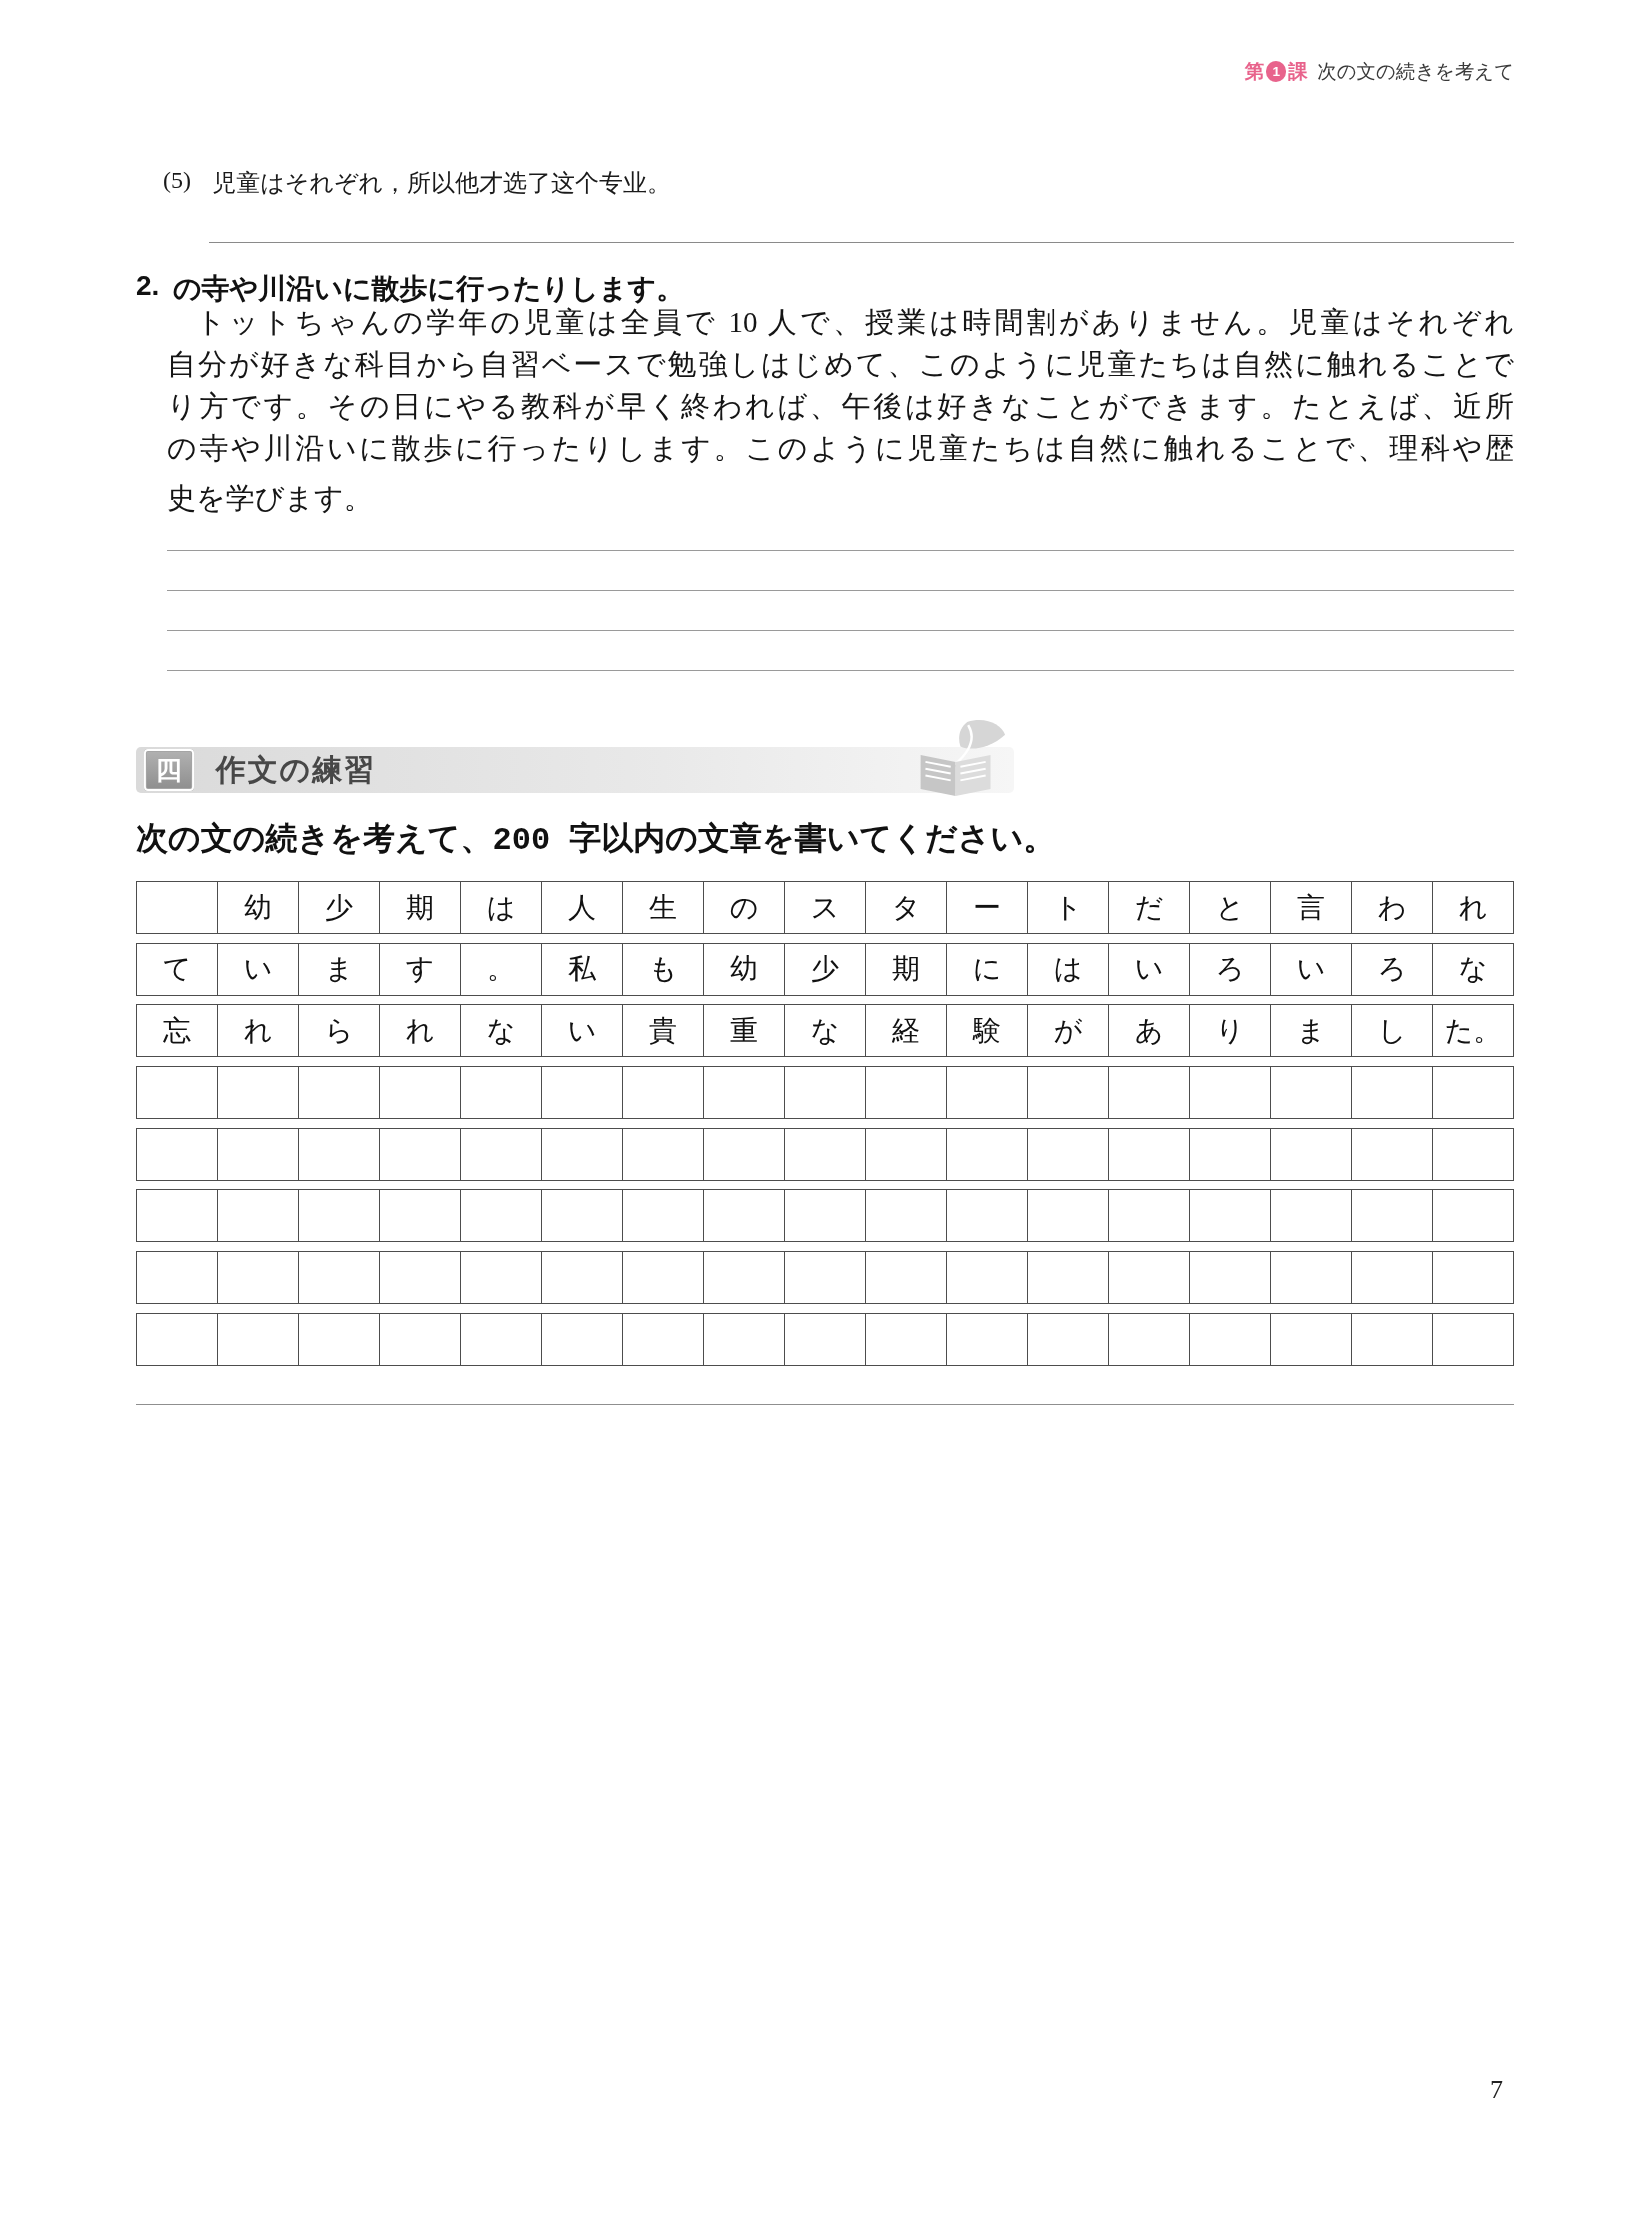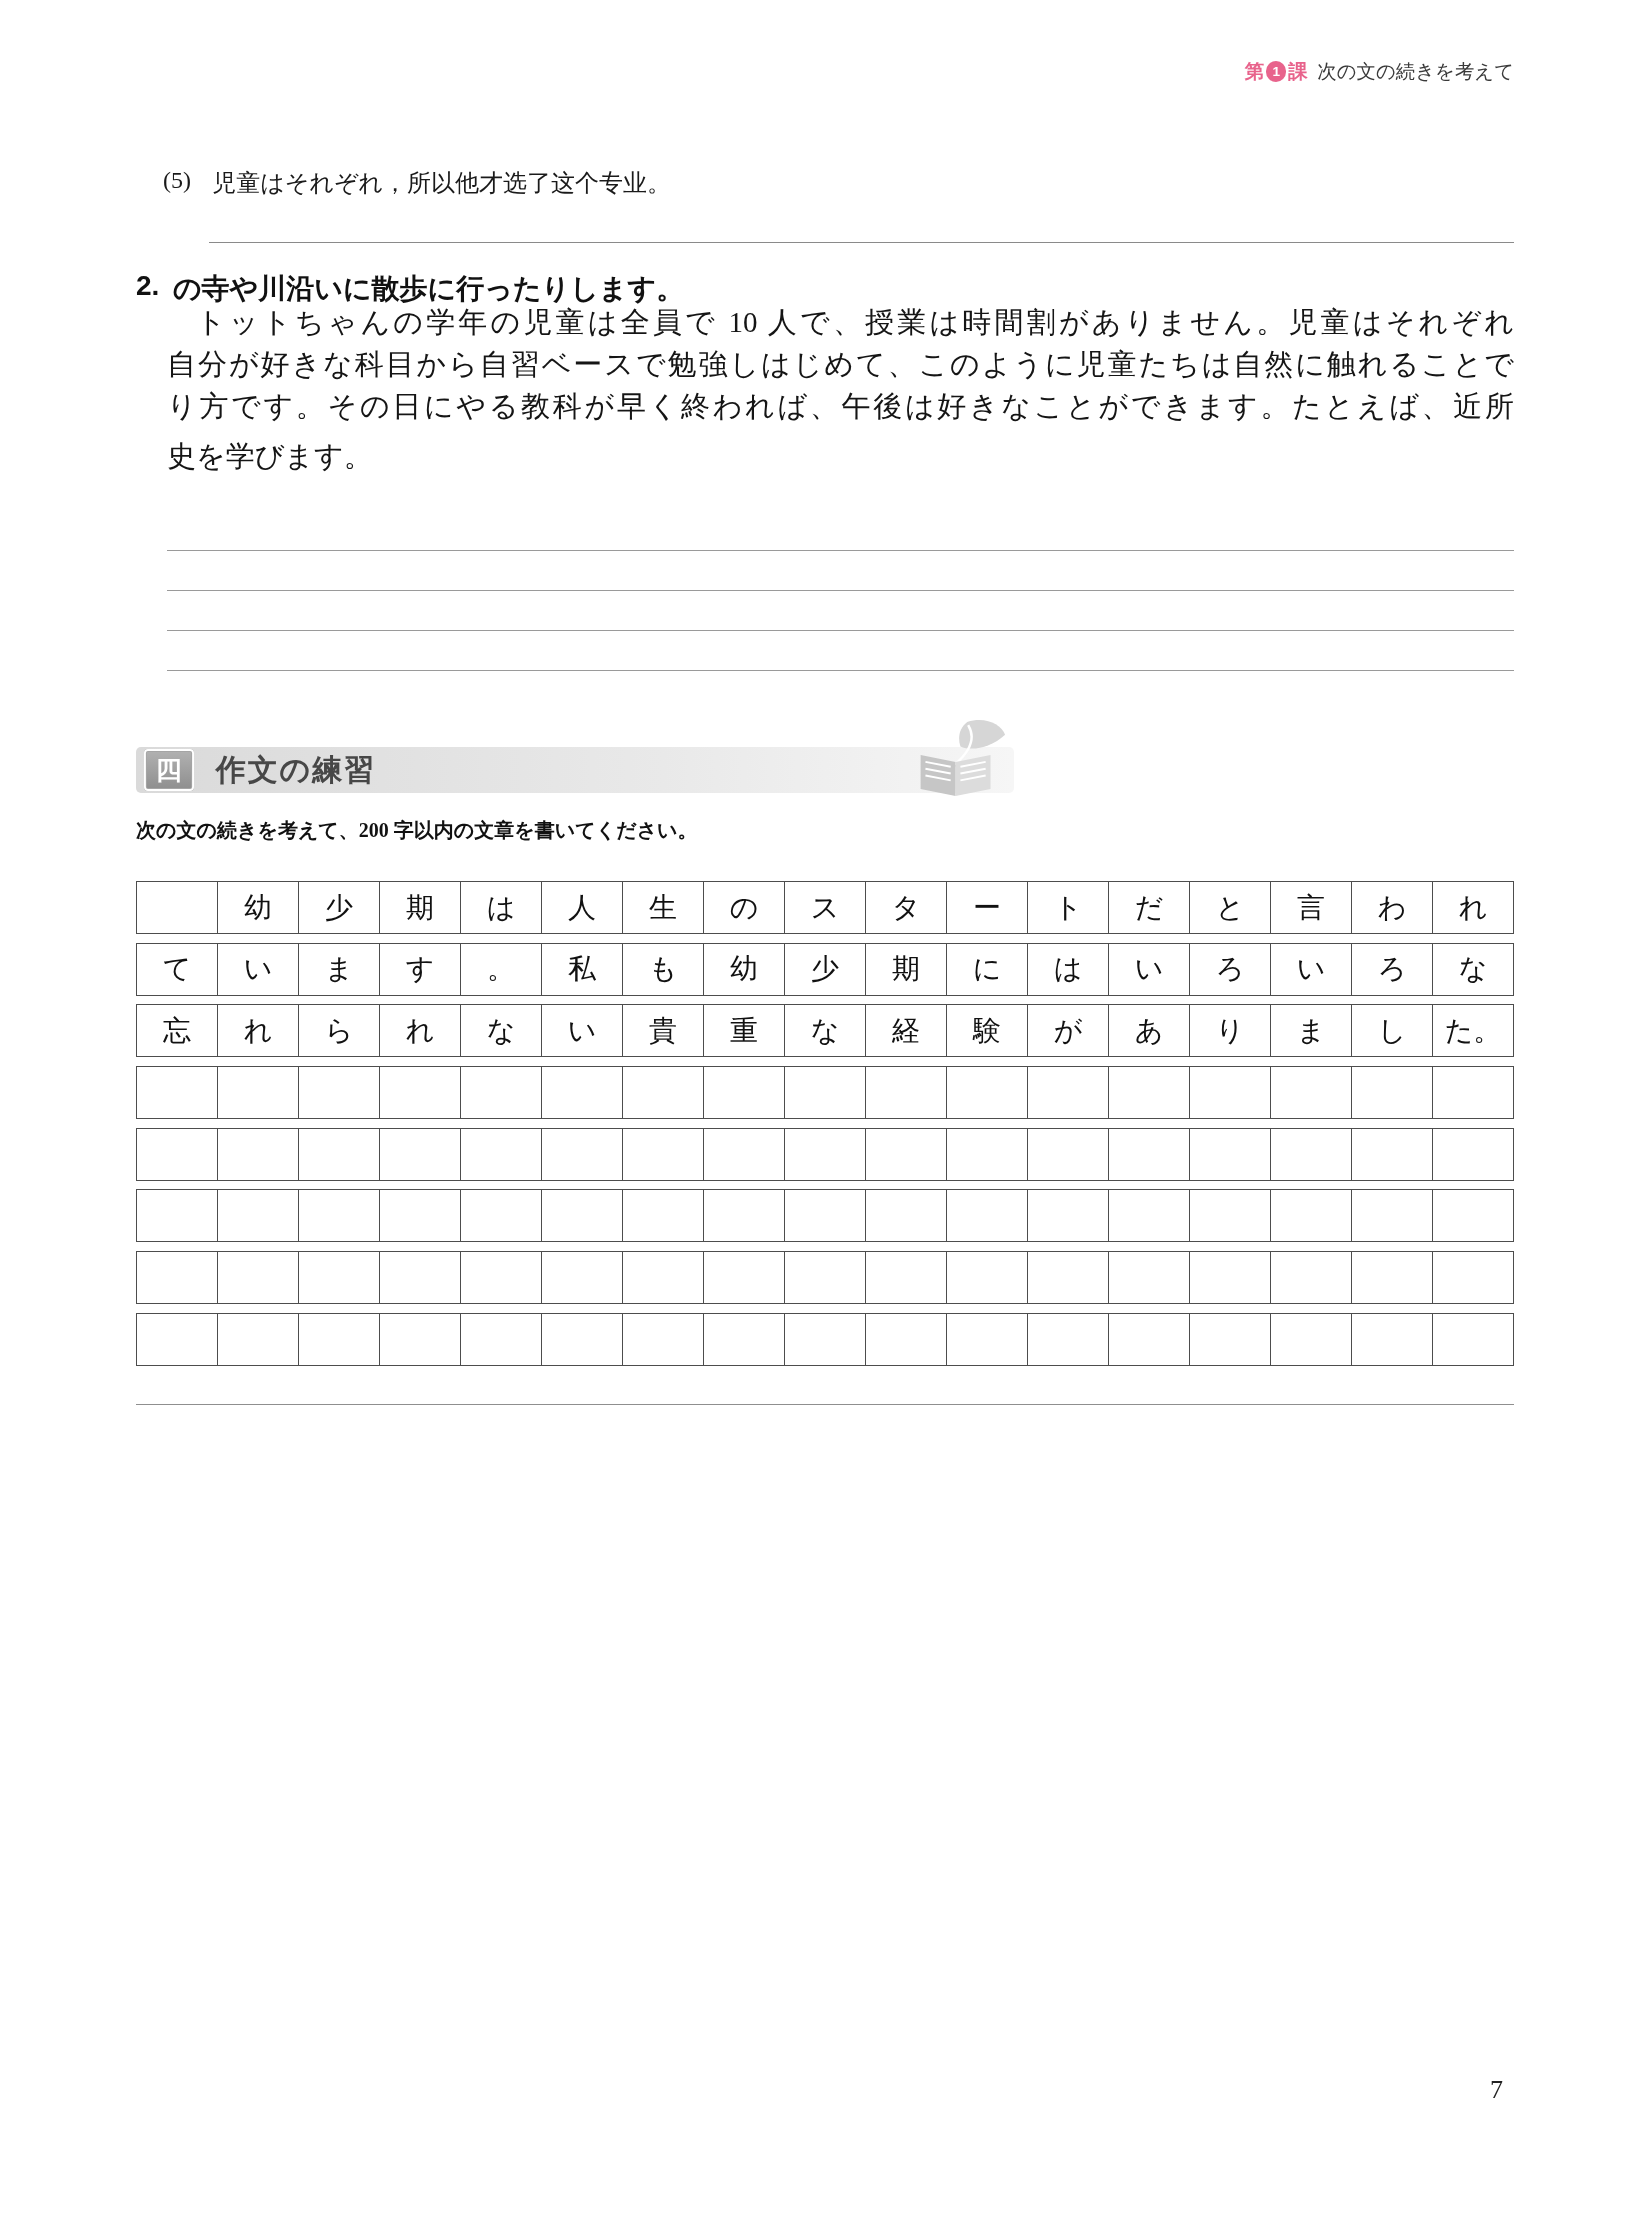--- a/index.html
+++ b/index.html
@@ -62,22 +62,22 @@
   }
   .bar-title{
     margin-left:22px;
     font-family:"Liberation Sans","DejaVu Sans",sans-serif;
     font-size:30px;font-weight:bold;color:#474747;letter-spacing:1.9px;
   }
   .book-icon{position:absolute;right:5.8px;top:-29px;width:101px;height:82px;}
   
   .instruction{
     position:absolute;top:817px;left:136px;
-    font-family:Liberation Serif, serif;
-    font-size:20px;font-weight:bold;color:#111;
+    font-family:Liberation Mono, monospace;
+    font-size:32px;font-weight:bold;color:#111;
   }
   
   .writing-grid{position:absolute;top:881px;left:136px;width:1378px;}
   .grid-row{
     display:flex;width:100%;height:53px;
     border:1px solid #4d4d4d;
     box-sizing:border-box;
     margin-bottom:8.7px;
   }
   .grid-cell{
@@ -115,20 +115,21 @@
 
   <div class="h2">
     <span>2.</span>
     <span>の寺や川沿いに散歩に行ったりします。</span>
   </div>
 
   <div class="para">
       <div class="para-line">トットちゃんの学年の児童は全員で 10 人で、授業は時間割がありません。児童はそれぞれ</div>
       <div class="para-line">自分が好きな科目から自習ベースで勉強しはじめて、このように児童たちは自然に触れることで</div>
       <div class="para-line">り方です。その日にやる教科が早く終われば、午後は好きなことができます。たとえば、近所</div>
+      <div class="para-line">の寺や川沿いに散歩に行ったりします。このように児童たちは自然に触れることで、理科や歴</div>
       <div class="para-line">史を学びます。</div>
     </div>
 
   <div class="answer-lines">
       <div class="answer-line"></div>
       <div class="answer-line"></div>
       <div class="answer-line"></div>
       <div class="answer-line"></div>
     </div>
 

